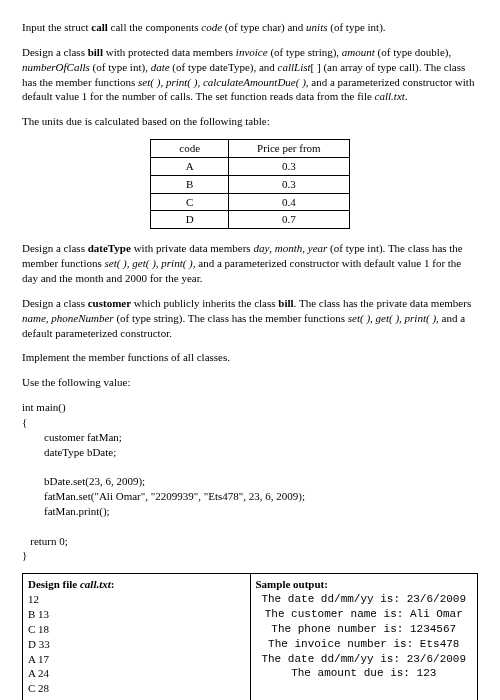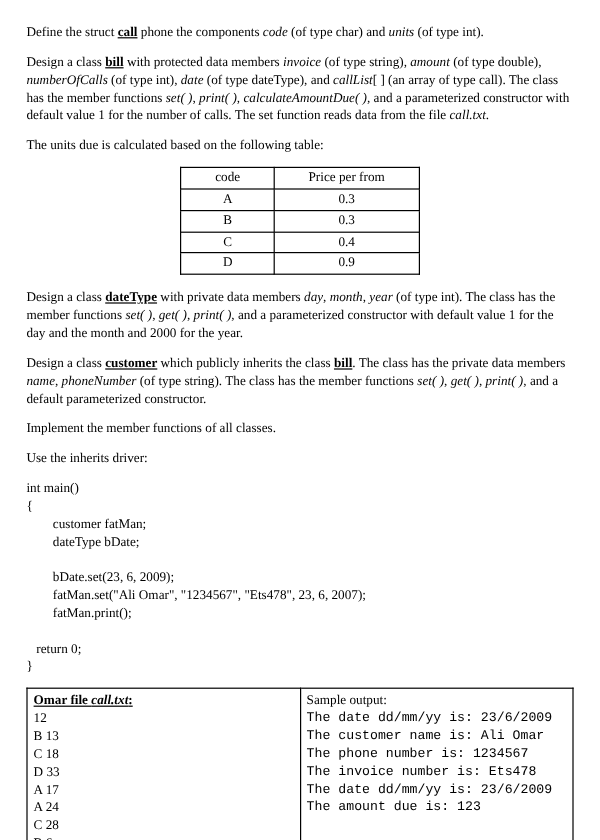--- a/index.html
+++ b/index.html
@@ -7,21 +7,21 @@
     font-size: 11px;
     color: #000;
     background: #fff;
     margin: 0;
     padding: 20px 22px;
     width: 500px;
     box-sizing: border-box;
     line-height: 1.35;
   }
   p { margin: 0 0 10px 0; }
-  .b { font-weight: bold; text-decoration: underline; }
+  .b { font-weight: bold; }
   .i { font-style: italic; }
   .price-table {
     border-collapse: collapse;
     margin: 4px auto 12px auto;
   }
   .price-table td {
     border: 1px solid #000;
     padding: 1px 28px;
     text-align: center;
     font-size: 11px;
@@ -41,27 +41,27 @@
     border: 1px solid #000;
     vertical-align: top;
     padding: 3px 5px;
     font-size: 11px;
   }
   .mono {
     font-family: "Courier New", Courier, monospace;
     font-size: 11px;
     line-height: 1.35;
   }
-  .out-head { font-family: "Times New Roman", serif; font-weight: normal; }
+  .out-head { font-family: "Times New Roman", serif; font-weight: bold; }
 </style>
 </head>
 <body>
 
 <p>
-  <span>Define the struct </span><span class="b">call</span><span> phone the components </span><span class="i">code</span><span> (of type char) and </span><span class="i">units</span><span> (of type int).</span>
+  <span>Input the struct </span><span class="b">call</span><span> call the components </span><span class="i">code</span><span> (of type char) and </span><span class="i">units</span><span> (of type int).</span>
 </p>
 
 <p>
   <span>Design a class </span><span class="b">bill</span><span> with protected data members </span><span class="i">invoice</span><span> (of type string), </span><span class="i">amount</span><span> (of type double), </span><span class="i">numberOfCalls</span><span> (of type int), </span><span class="i">date</span><span> (of type dateType), and </span><span class="i">callList</span><span>[ ] (an array of type call). The class has the member functions </span><span class="i">set( )</span><span>, </span><span class="i">print( )</span><span>, </span><span class="i">calculateAmountDue( )</span><span>, and a parameterized constructor with default value 1 for the number of calls. The set function reads data from the file </span><span class="i">call.txt</span><span>.</span>
 </p>
 
 <p>The units due is calculated based on the following table:</p>
 
 <table class="price-table">
   <tbody>
@@ -76,72 +76,72 @@
   <tr>
     <td>B</td>
     <td>0.3</td>
   </tr>
   <tr>
     <td>C</td>
     <td>0.4</td>
   </tr>
   <tr>
     <td>D</td>
-    <td>0.9</td>
+    <td>0.7</td>
   </tr>
 </tbody>
   </table>
 
 <p>
   <span>Design a class </span><span class="b">dateType</span><span> with private data members </span><span class="i">day</span><span>, </span><span class="i">month</span><span>, </span><span class="i">year</span><span> (of type int). The class has the member functions </span><span class="i">set( )</span><span>, </span><span class="i">get( )</span><span>, </span><span class="i">print( )</span><span>, and a parameterized constructor with default value 1 for the day and the month and  2000 for the year.</span>
 </p>
 
 <p>
   <span>Design a class </span><span class="b">customer</span><span> which publicly inherits the class </span><span class="b">bill</span><span>. The class has the private data members </span><span class="i">name</span><span>, </span><span class="i">phoneNumber</span><span> (of type string). The class has the member functions </span><span class="i">set( )</span><span>, </span><span class="i">get( )</span><span>, </span><span class="i">print( )</span><span>, and a default parameterized constructor.</span>
 </p>
 
 <p>Implement the member functions of all classes.</p>
-<p>Use the inherits driver:</p>
+<p>Use the following value:</p>
 
 <div class="code-block">int main()
 {
         customer fatMan;
         dateType bDate;
 
         bDate.set(23, 6, 2009);
-        fatMan.set("Ali Omar", "1234567", "Ets478", 23, 6, 2007);
+        fatMan.set("Ali Omar", "2209939", "Ets478", 23, 6, 2009);
         fatMan.print();
 
    return 0;
 }</div>
 
 <table class="io-table">
   <tbody>
       <tr>
     <td>
       <div>
-        <span class="b">Omar file </span><span class="b i">call.txt</span><span class="b">:</span>
+        <span class="b">Design file </span><span class="b i">call.txt</span><span class="b">:</span>
       </div>
       <div style="white-space:pre;">12
 B 13
 C 18
 D 33
 A 17
 A 24
 C 28
 B 6
 D 14
 A 19
 C 2
 B 37
 C 8</div>
     </td>
     <td>
       <div class="out-head">Sample output:</div>
-      <div class="mono" style="white-space:pre;">The date dd/mm/yy is: 23/6/2009
+      <div class="mono" style="white-space:pre;text-align:center;">The date dd/mm/yy is: 23/6/2009
 The customer name is: Ali Omar
 The phone number is: 1234567
 The invoice number is: Ets478
 The date dd/mm/yy is: 23/6/2009
 The amount due is: 123</div>
     </td>
   </tr>
 </tbody>
   </table>
 

